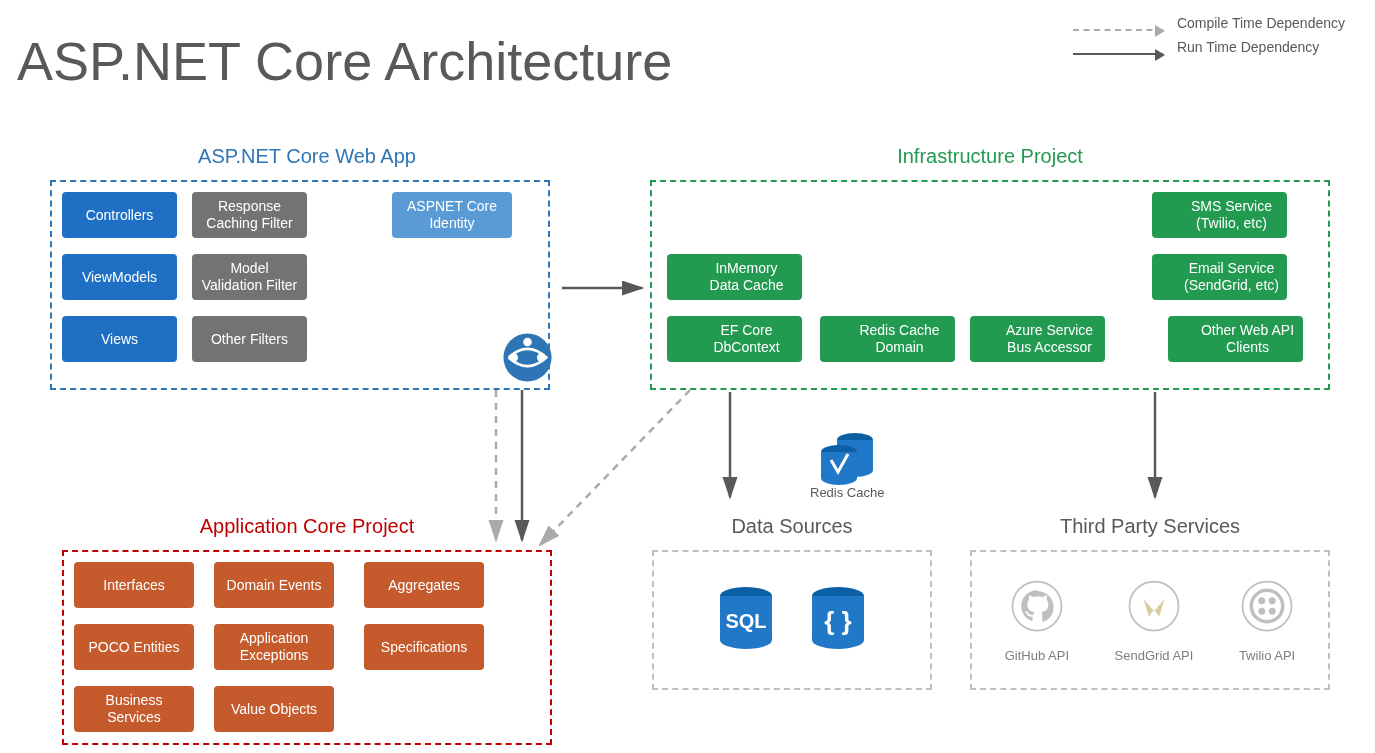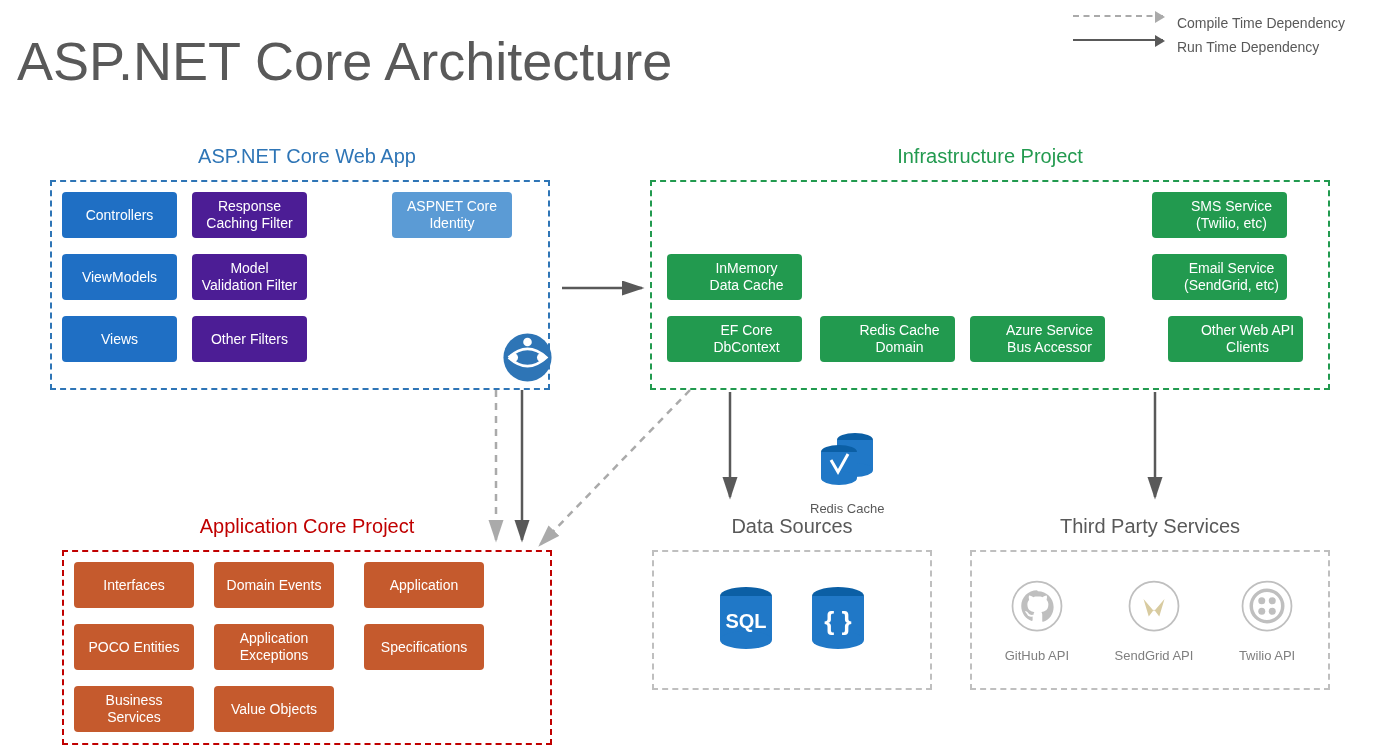--- a/index.html
+++ b/index.html
@@ -19,21 +19,21 @@
     font-weight: 300;
     color: #595959;
   }
   .legend {
     position: absolute;
     top: 15px;
     right: 30px;
     font-size: 14px;
     color: #595959;
   }
-  .legend-row { display: flex; align-items: flex-start; gap: 14px; margin-bottom: 8px; }
+  .legend-row { display: flex; align-items: flex-end; gap: 14px; margin-bottom: 8px; }
   .arrow-sample { width: 90px; height: 2px; position: relative; }
   .arrow-sample.dashed { border-top: 2.5px dashed #aaa; }
   .arrow-sample.solid  { border-top: 2.5px solid #595959; }
   .arrow-sample::after {
     content: ""; position: absolute; right: -2px; top: -6px;
     border-left: 10px solid currentColor;
     border-top: 6px solid transparent;
     border-bottom: 6px solid transparent;
   }
   .arrow-sample.dashed::after { color: #aaa; }
@@ -57,21 +57,21 @@
   .tps-title    { color:#595959; left:970px; top:515px; width:360px; }
   .tps-box      { border-color:#bfbfbf; left:970px; top:550px; width:360px; height:140px; display:flex; justify-content:space-around; align-items:center; }
 
   .card {
     display: inline-flex; align-items:center; justify-content:center;
     text-align:center; color:#fff; border-radius:4px;
     font-size:14px; line-height:1.2; padding:6px 8px;
     height:46px; position:absolute;
   }
   .blue-dark  { background:#1f6fc4; width:115px; }
-  .blue-light { background:#4c1d95; width:115px; }
+  .blue-light { background:#737373; width:115px; }
   .blue-id    { background:#5b9bd5; width:120px; }
   .green      { background:#229a4f; width:135px;padding-left:32px; }
   .orange     { background:#c55a2d; width:120px; }
 
   .svc { display:flex; flex-direction:column; align-items:center; gap:14px; font-size:13px; color:#7f7f7f; }
   .svc svg { width:56px; height:56px; }
 
   svg.conn { position:absolute; overflow:visible; pointer-events:none; }
 
   .appsvc-icon { position:absolute; left:500px; top:330px; width:55px; height:55px; }
@@ -123,25 +123,25 @@
 </div>
 
 <div class="group-title core-title">Application Core Project</div>
 <div class="group-box core-box">
   <div class="card orange" style="left:10px;  top:10px;">Interfaces</div>
   <div class="card orange" style="left:10px;  top:72px;">POCO Entities</div>
   <div class="card orange" style="left:10px;  top:134px;">Business Services</div>
   <div class="card orange" style="left:150px; top:72px;">Application Exceptions</div>
   <div class="card orange" style="left:150px; top:10px;">Domain Events</div>
   <div class="card orange" style="left:150px; top:134px;">Value Objects</div>
-  <div class="card orange" style="left:300px; top:10px;">Application</div>
+  <div class="card orange" style="left:300px; top:10px;">Aggregates</div>
   <div class="card orange" style="left:300px; top:72px;">Specifications</div>
 </div>
 
-<div style="position:absolute; left:810px; top:430px; display:flex; flex-direction:column; align-items:center;gap:16px;">
+<div style="position:absolute; left:810px; top:430px; display:flex; flex-direction:column; align-items:center;">
   <svg width="60" height="55" viewBox="0 0 60 55">
     <ellipse cx="38" cy="10" rx="18" ry="7" fill="#0b5fa5"></ellipse>
     <rect x="20" y="10" width="36" height="30" fill="#2078c7"></rect>
     <ellipse cx="38" cy="40" rx="18" ry="7" fill="#2078c7"></ellipse>
     <ellipse cx="22" cy="22" rx="18" ry="7" fill="#0b5fa5"></ellipse>
     <rect x="4" y="22" width="36" height="26" fill="#2078c7"></rect>
     <ellipse cx="22" cy="48" rx="18" ry="7" fill="#2078c7"></ellipse>
     <path d="M14 30 l7 12 l10 -18" stroke="#fff" stroke-width="3" fill="none"></path>
   </svg>
   <span style="font-size:13px;color:#595959;">Redis Cache</span>

